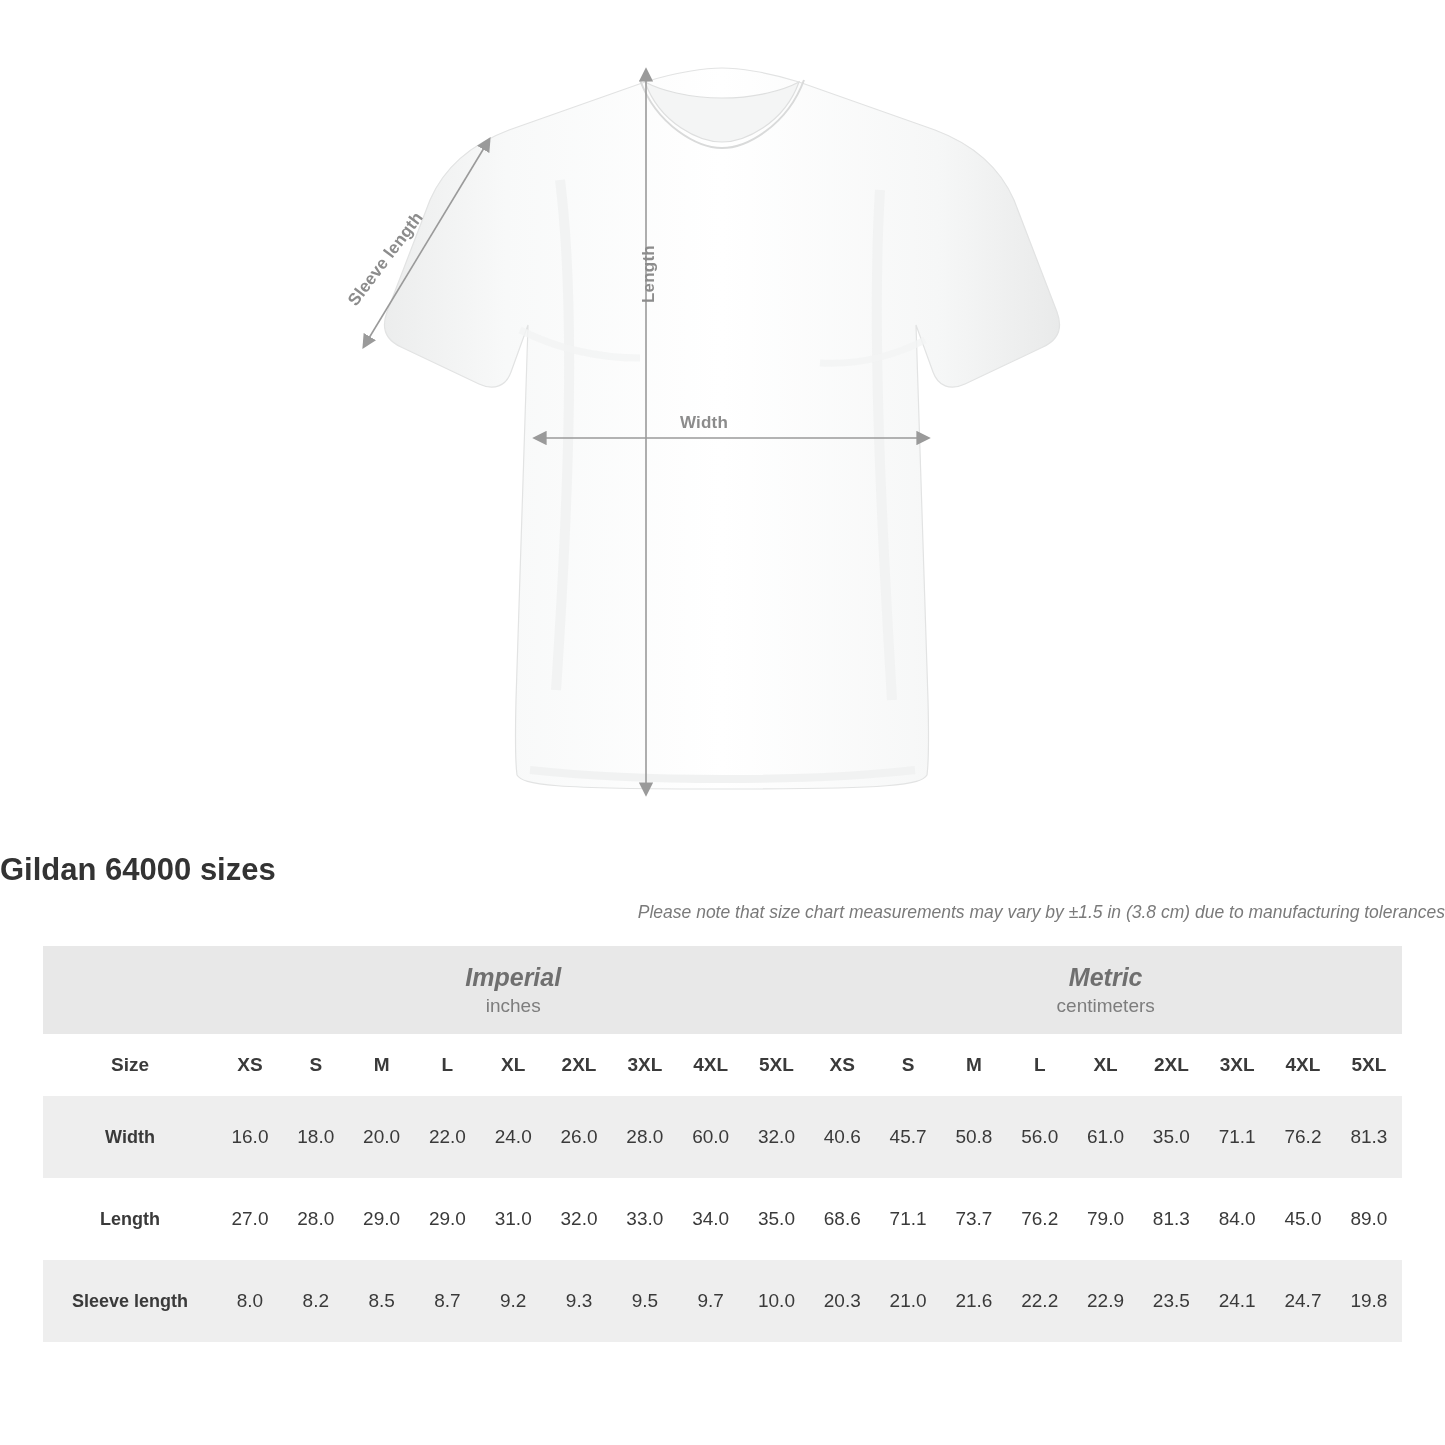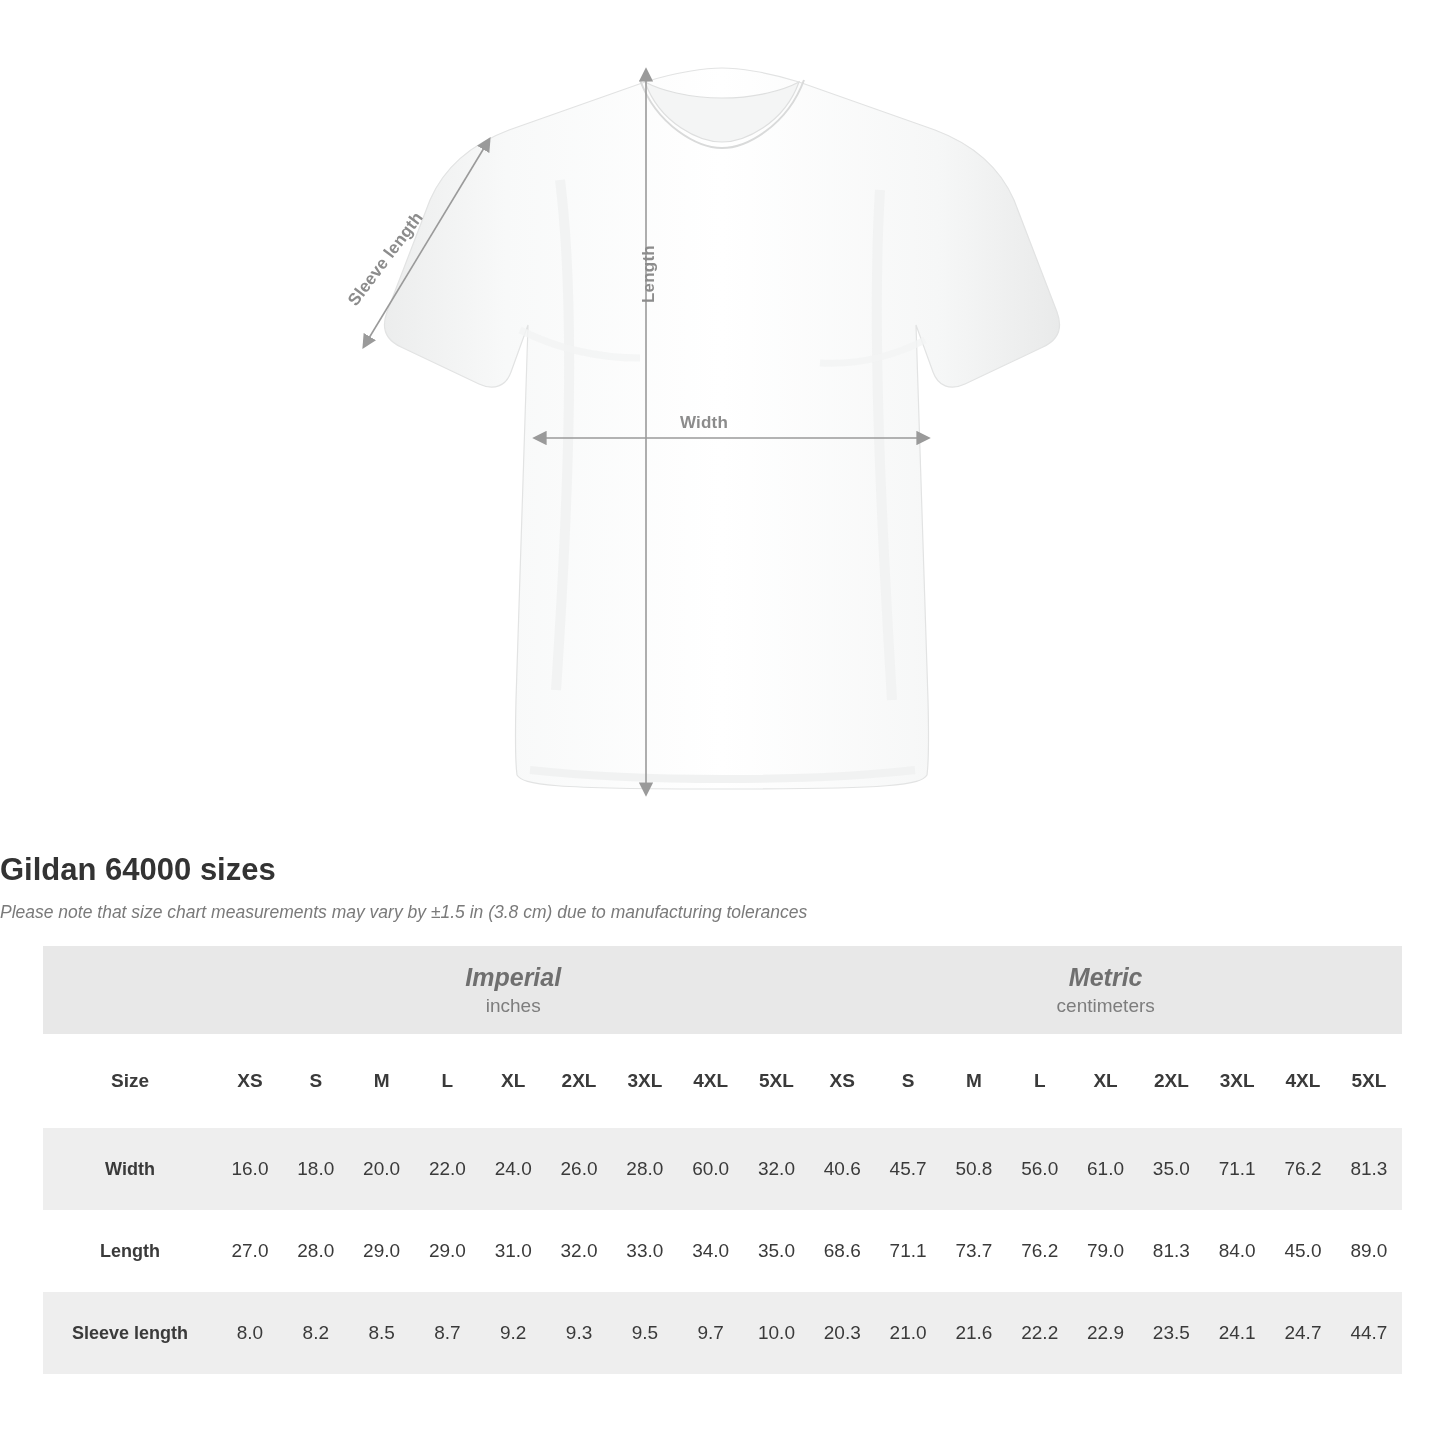--- a/index.html
+++ b/index.html
@@ -60,21 +60,21 @@
   
   .chart-title {
     text-align: left;
     font-size: 31px;
     font-weight: bold;
     color: #333333;
     margin: 0;
     padding-top: 22px;
   }
   .chart-note {
-    text-align: left;
+    text-align: right;
     font-size: 17.5px;
     font-style: italic;
     color: #7a7a7a;
     margin: 0;
     padding-top: 14px;
   }
 
   
   .table-wrap {
     position: absolute;
@@ -107,21 +107,21 @@
     font-size: 19px;
     color: #7d7d7d;
     padding-top: 4px;
   }
   .row-label {
     width: 174px;
     font-size: 18px;
     font-weight: bold;
     color: #3a3a3a;
   }
-  tr.head-row { height: 94px; background: #ffffff; }
+  tr.head-row { height: 62px; background: #ffffff; }
   tr.head-row td { font-size: 19px; font-weight: bold; color: #3a3a3a; }
   tr.data-row { height: 82px; }
   tr.shade { background: #eeeeee; }
   tr.plain { background: #ffffff; }
   tr.data-row td.val {
     font-size: 19px;
     color: #3a3a3a;
     font-weight: normal;
   }
 </style>
@@ -302,19 +302,19 @@
           <td class="val">9.7</td>
           <td class="val">10.0</td>
           <td class="val">20.3</td>
           <td class="val">21.0</td>
           <td class="val">21.6</td>
           <td class="val">22.2</td>
           <td class="val">22.9</td>
           <td class="val">23.5</td>
           <td class="val">24.1</td>
           <td class="val">24.7</td>
-          <td class="val">44.7</td>
+          <td class="val">19.8</td>
         </tr>
       </tbody>
     </table>
   </div>
 
 </div>
 
 </body></html>

